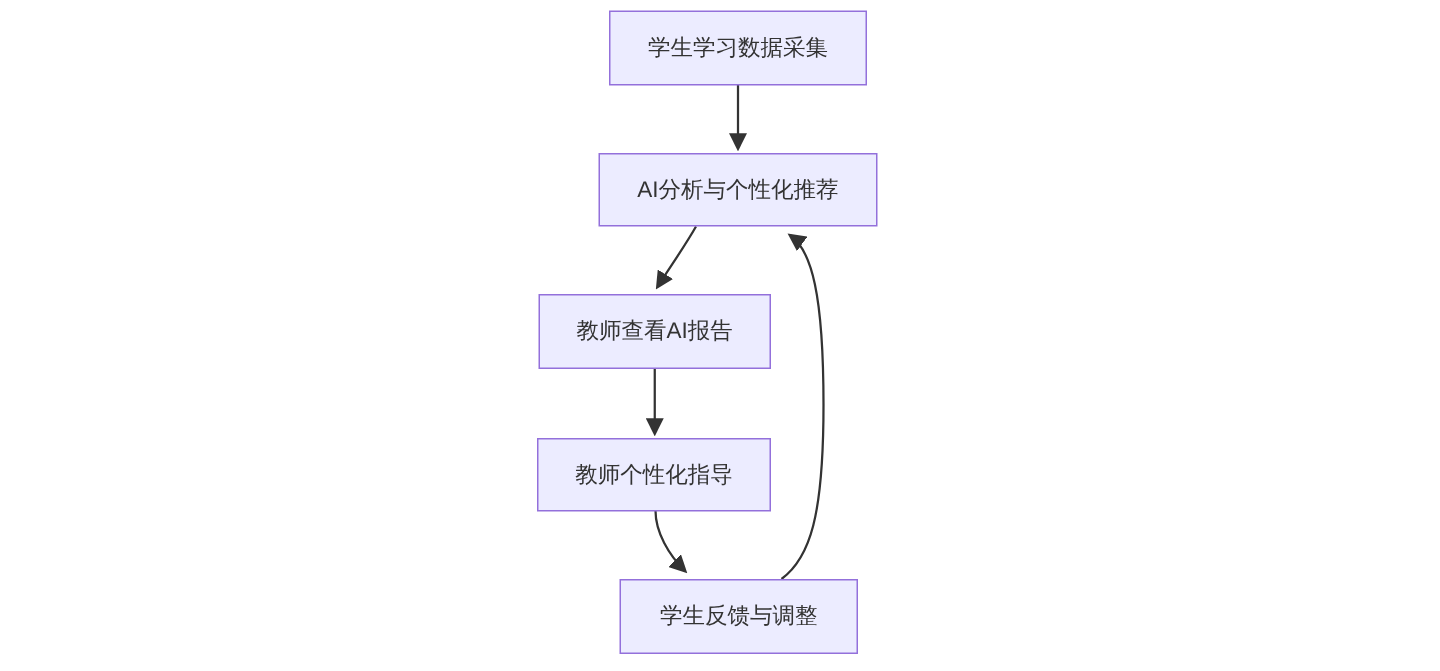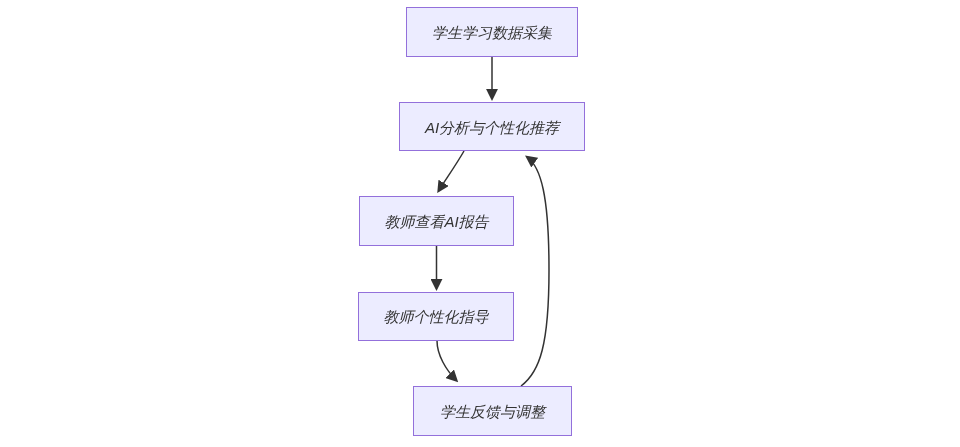--- a/index.html
+++ b/index.html
@@ -8,21 +8,20 @@
     background: #ffffff;
     width: 960px;
     height: 447px;
     overflow: hidden;
   }
   .stage {
     position: relative;
     width: 960px;
     height: 447px;
     background: #ffffff;
-    font-style: italic;
   }
   svg.flowchart {
     display: block;
     font-family: "Liberation Sans", "DejaVu Sans", sans-serif;
   }
   .node-box {
     stroke-width: 1px;
   }
   .node-label {
     font-size: 15px;

